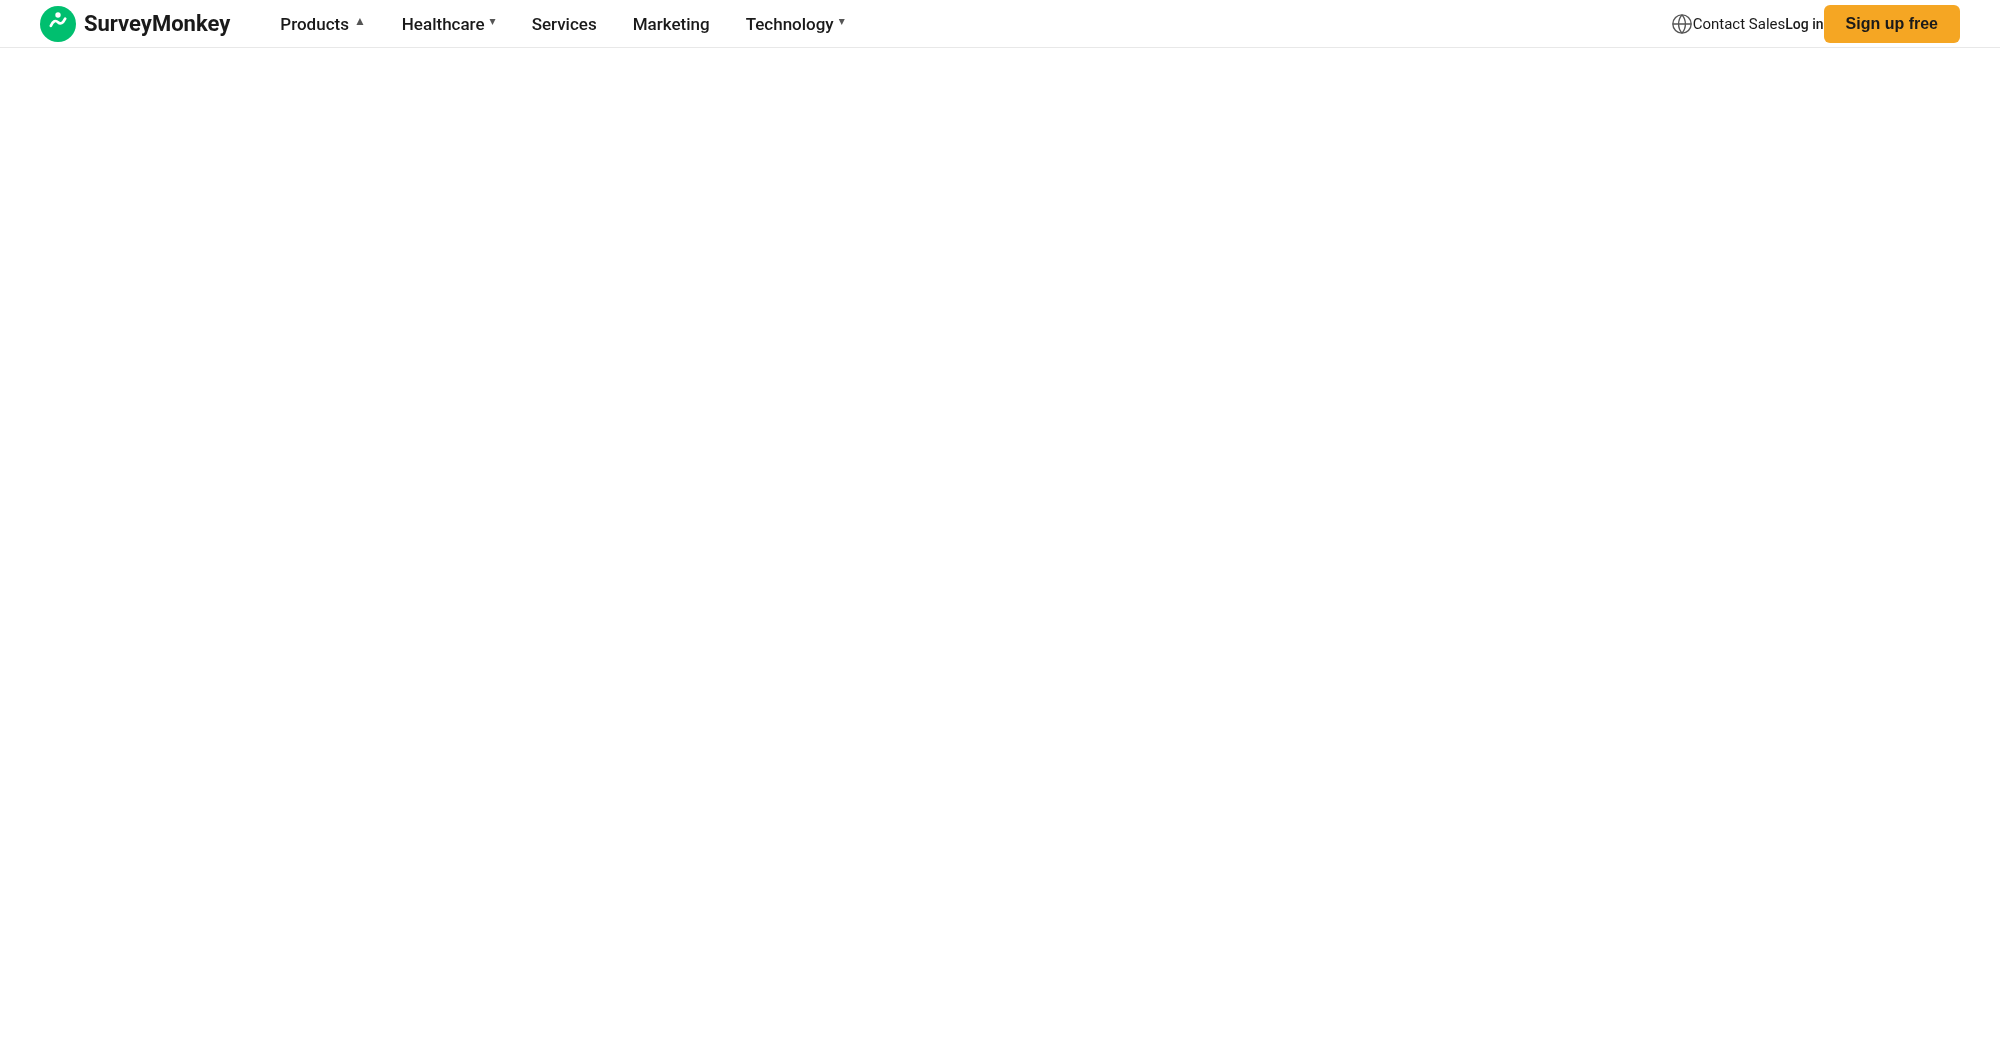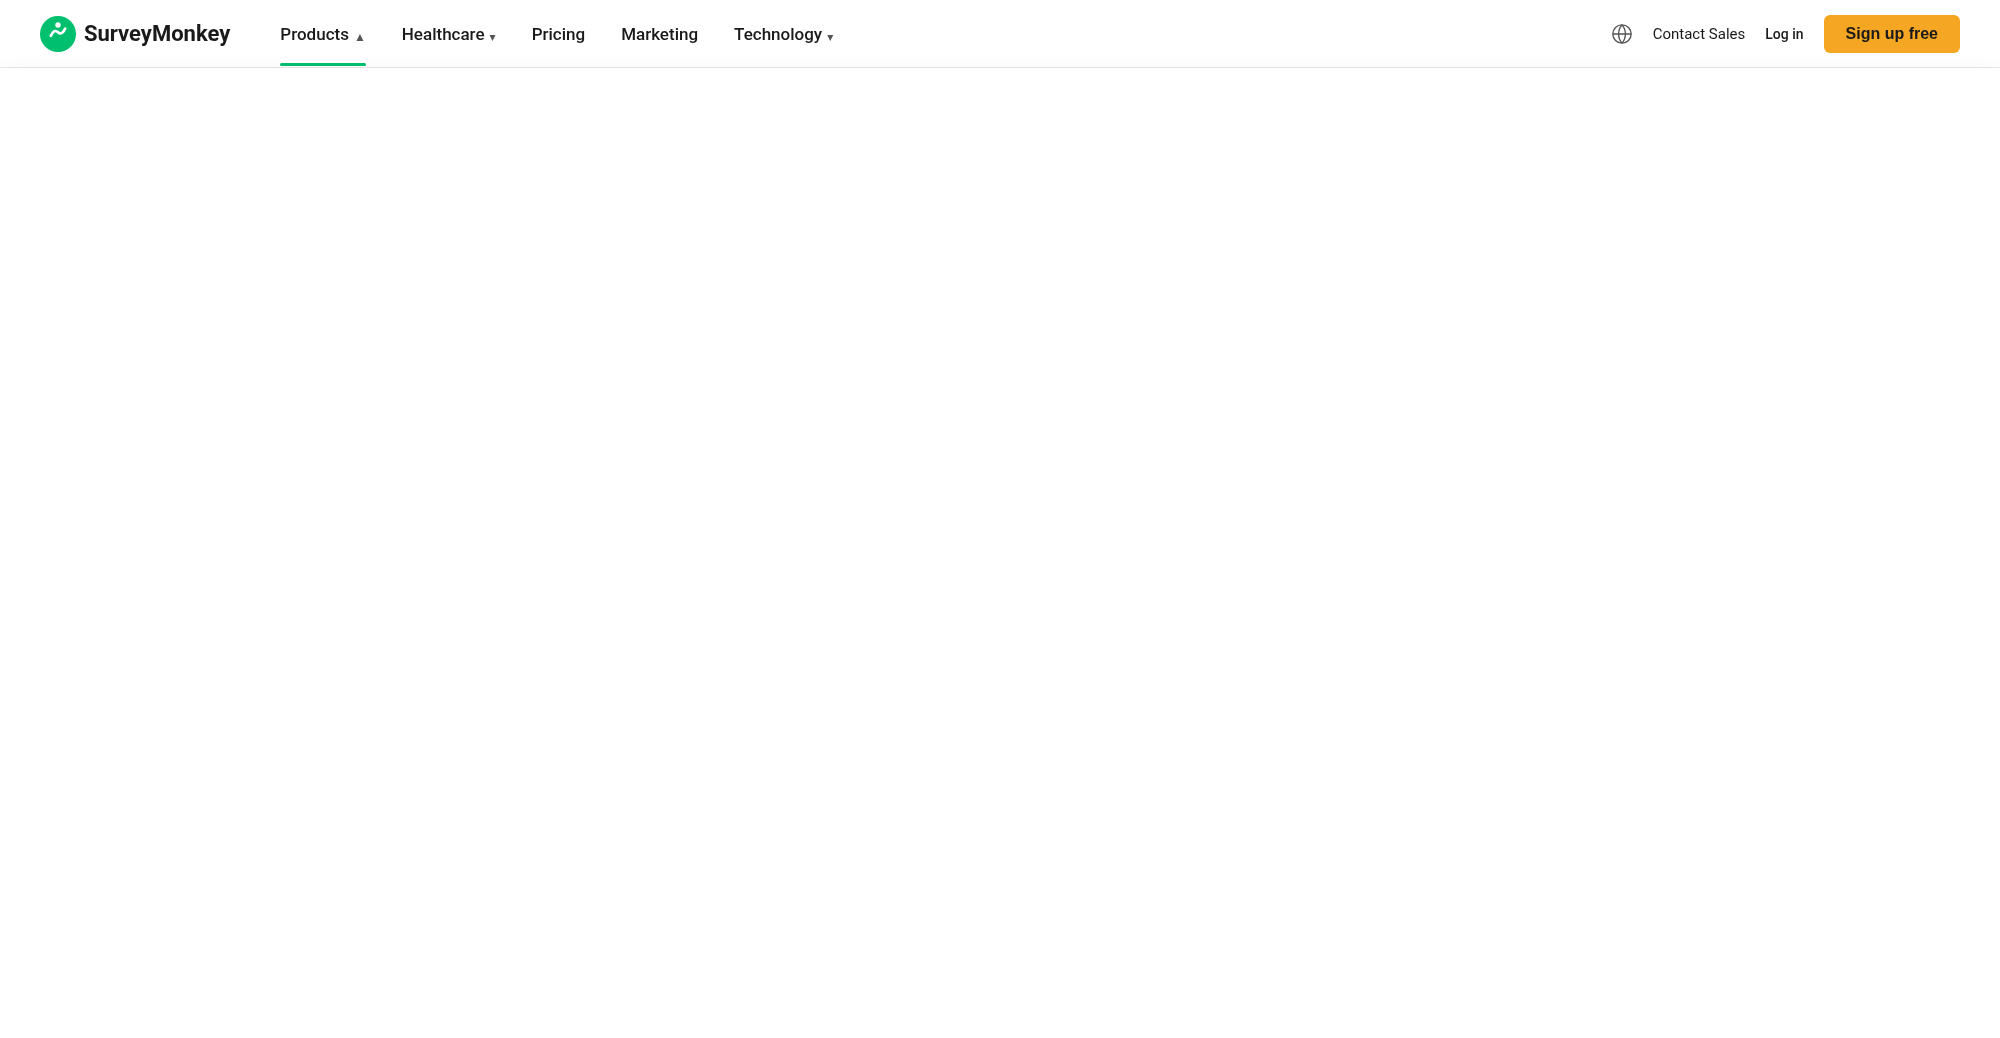--- a/index.html
+++ b/index.html
@@ -1,39 +1,39 @@
 <!DOCTYPE html>
 <html><head>
   <meta charset="utf-8">
   <style>
     * { margin: 0; padding: 0; box-sizing: border-box; }
     body { font-family: -apple-system, BlinkMacSystemFont, 'Segoe UI', Roboto, sans-serif; background: #fff; color: #333; }
 
     
     nav {
-      display: flex; align-items: center; padding: 0 40px; height: 68px;
+      display: flex; align-items: center; padding: 0 40px; height: 48px;
       border-bottom: 1px solid #e8e8e8; position: relative;
     }
     .nav-logo { display: flex; align-items: center; gap: 8px; margin-right: 36px; cursor: pointer; }
     .nav-logo-icon { width: 36px; height: 36px; }
     .nav-logo-text { font-size: 22px; font-weight: 700; color: #1a1a1a; }
     .nav-links { display: flex; align-items: center; gap: 8px; flex: 1; }
     .nav-item {
-      display: flex; align-items: flex-end; gap: 5px;
+      display: flex; align-items: flex-start; gap: 5px;
       padding: 8px 14px; font-size: 17px; font-weight: 500;
       color: #1a1a1a; cursor: pointer; border-radius: 6px;
       text-decoration: none; position: relative;
     }
     .nav-item.active { color: #1a1a1a; }
     .nav-item.active::after {
       content: ''; position: absolute; bottom: -14px; left: 14px; right: 14px;
       height: 3px; background: #00bf6f; border-radius: 2px;
     }
     .nav-chevron { font-size: 12px; color: #555; }
-    .nav-right { display: flex; align-items: center; gap: 20px; margin-left: auto; }
+    .nav-right { display: flex; align-items: center; margin-left: auto; }
     .nav-globe { width: 22px; height: 22px; cursor: pointer; color: #555; }
     .nav-contact { font-size: 15px; color: #1a1a1a; cursor: pointer; }
     .nav-login { font-size: 14px; color: #1a1a1a; font-weight: 500; cursor: pointer; }
     .nav-signup {
       background: #f5a623; color: #1a1a1a; font-weight: 700; font-size: 16px;
       padding: 10px 22px; border-radius: 6px; cursor: pointer; border: none;
     }
 
     
     .dropdown-panel {
@@ -97,21 +97,21 @@
   <div class="nav-links">
     <a class="nav-item active">
       <span>Products</span>
       <span class="nav-chevron">▲</span>
     </a>
     <a class="nav-item">
       <span>Healthcare</span>
       <span class="nav-chevron">▾</span>
     </a>
     <a class="nav-item">
-      <span>Pricing</span>
+      <span>Services</span>
     </a>
     <a class="nav-item">
       <span>Marketing</span>
     </a>
     <a class="nav-item">
       <span>Technology</span>
       <span class="nav-chevron">▾</span>
     </a>
   </div>
 

